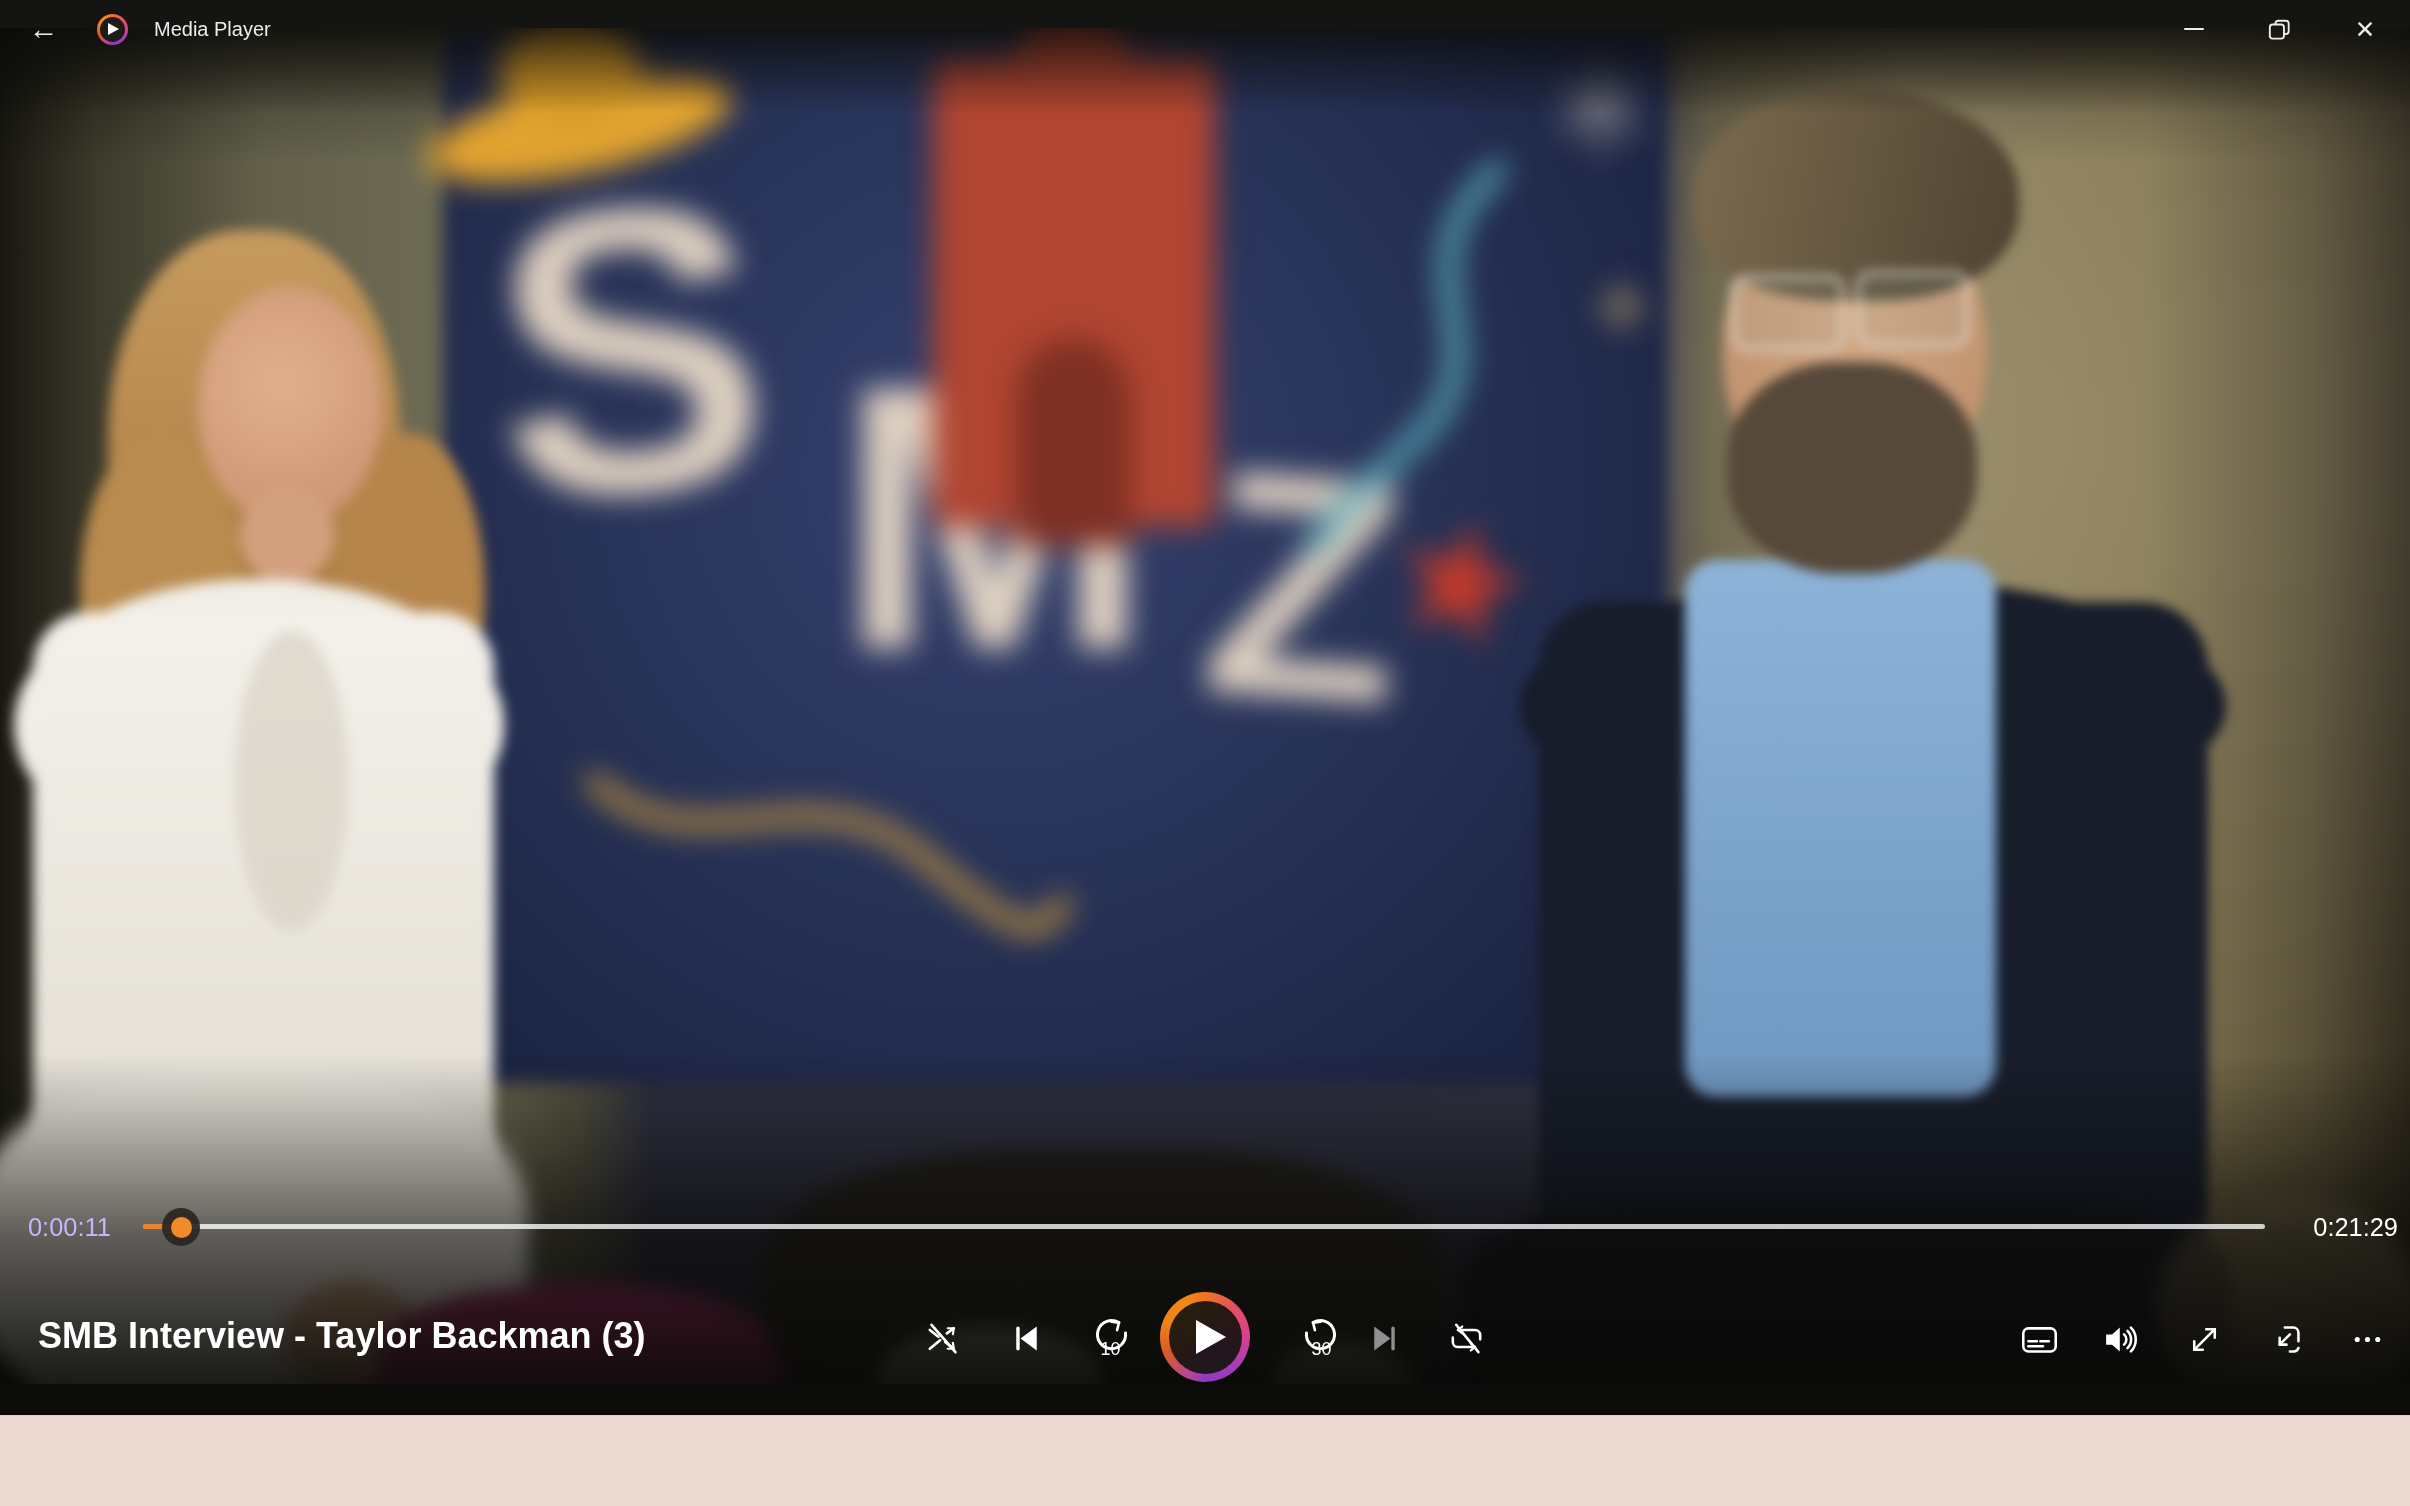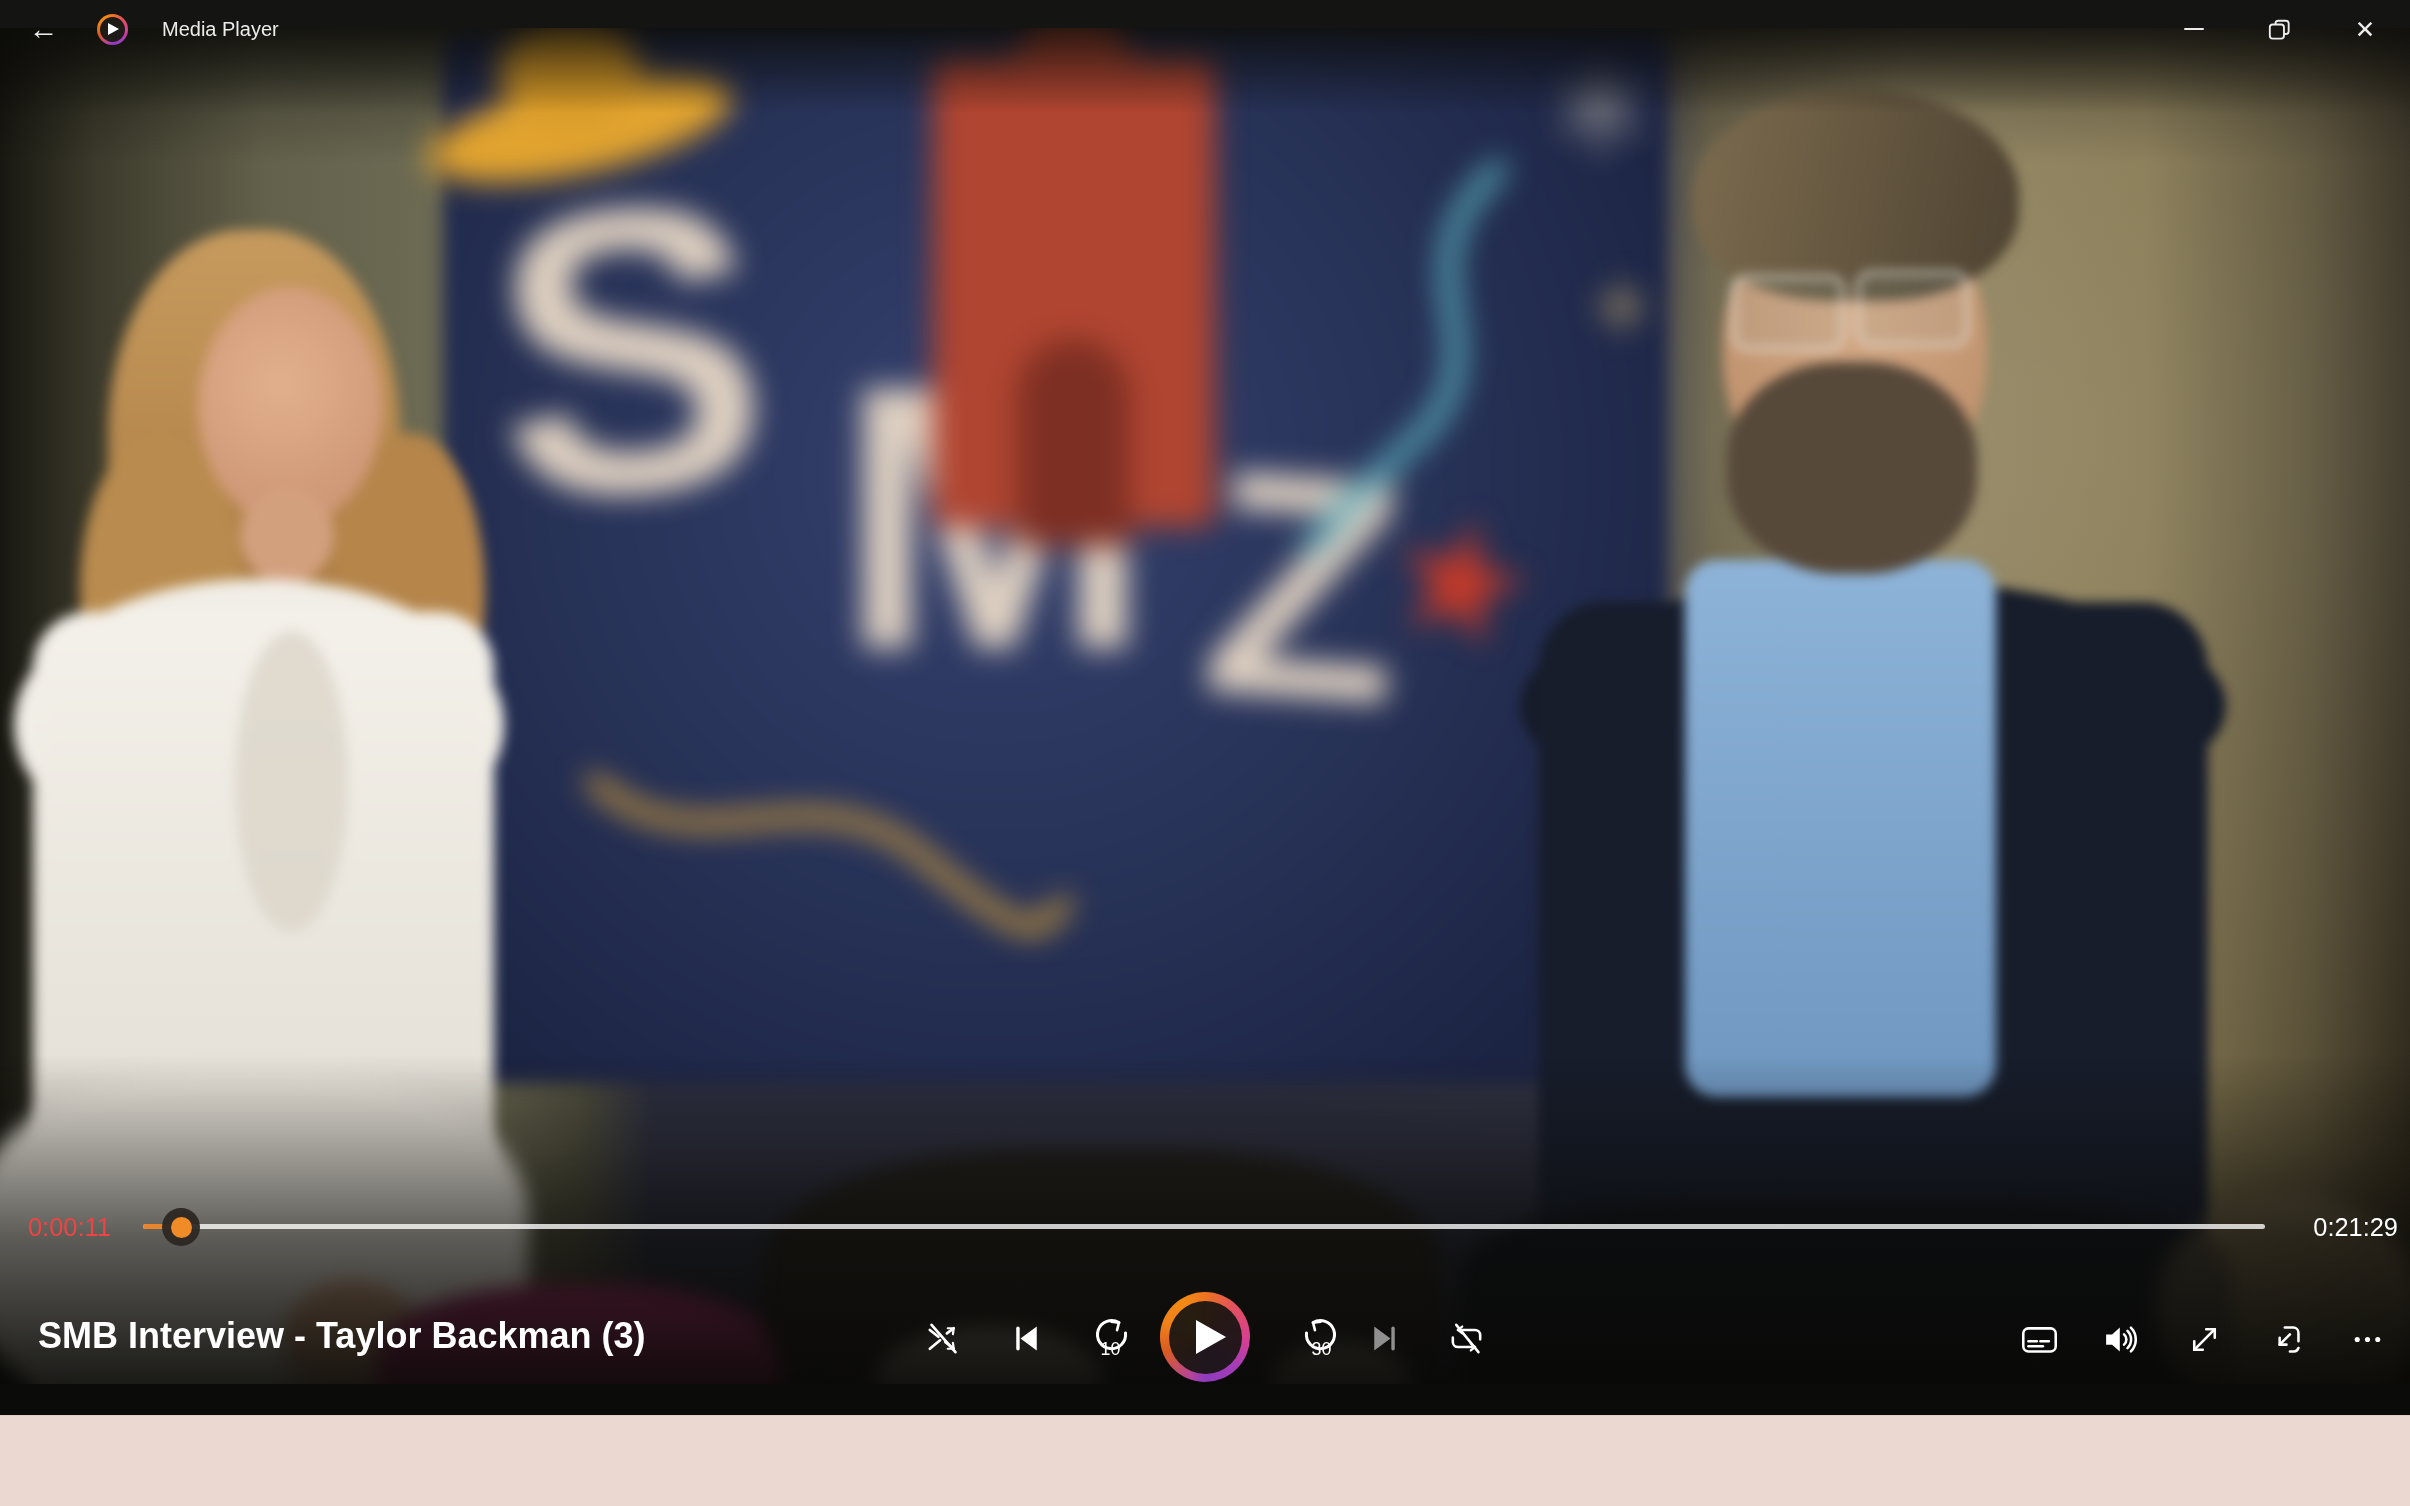--- a/index.html
+++ b/index.html
@@ -67,31 +67,31 @@
   .f-legs{left:1460px;top:1172px;width:772px;height:245px;background:#13151b;border-radius:30%;}
   .f-floor{left:2156px;top:1168px;width:264px;height:226px;background:#6e6147;opacity:.6;}
   
   #top-grad{position:absolute;left:0;top:28px;width:2411px;height:85px;background:linear-gradient(180deg,rgba(12,12,9,.8),rgba(12,12,9,0));}
   #bottom-grad{position:absolute;left:0;top:1055px;width:2411px;height:330px;background:linear-gradient(180deg,rgba(8,8,6,0),rgba(8,8,6,.62) 55%,rgba(8,8,6,.92));}
   #bottom-strip{position:absolute;left:0;top:1384px;width:2411px;height:31px;background:#0b0b0a;}
   
   #titlebar{position:absolute;left:0;top:0;width:2411px;height:59px;}
   #back-btn{position:absolute;left:17px;top:7.5px;width:53px;height:43px;color:#ececec;font-size:30px;display:flex;align-items:center;justify-content:center;cursor:pointer;}
   #tb-app-icon{position:absolute;left:97px;top:14px;width:31px;height:31px;}
-  #tb-title{position:absolute;left:162px;top:18px;font-size:20px;color:#ececec;}
+  #tb-title{position:absolute;left:154px;top:18px;font-size:20px;color:#ececec;}
   .ring{border-radius:50%;background:conic-gradient(from 0deg,#ee7420 0deg,#e25060 45deg,#d8418f 90deg,#a53cb8 135deg,#8e3bbd 180deg,#b4449b 200deg,#d95b22 250deg,#f0821a 290deg,#f28a16 330deg,#ee7420 360deg);position:relative;}
   .ring-hole{position:absolute;border-radius:50%;background:#1d1a17;}
   .tri{position:absolute;width:0;height:0;}
   .winbtn{position:absolute;top:6.6px;width:60px;height:45px;display:flex;align-items:center;justify-content:center;color:#ececec;cursor:pointer;}
   #min-btn{left:2164px;} #max-btn{left:2249px;} #close-btn{left:2335px;font-size:24.5px;}
   #min-glyph{width:20px;height:2.8px;background:#ececec;border-radius:1.9px;}
   
   .ctl{position:absolute;display:flex;align-items:center;justify-content:center;cursor:pointer;}
   .ctl svg{display:block;}
-  #seek-elapsed{position:absolute;left:28px;top:1213px;width:113px;font-size:25.4px;color:#ef4444;}
+  #seek-elapsed{position:absolute;left:28px;top:1213px;width:113px;font-size:25.4px;color:#c4b5fd;}
   #seek-duration{position:absolute;right:13px;top:1213px;width:122px;font-size:25.4px;color:#fff;text-align:right;}
   #seek-track{position:absolute;left:143px;top:1224px;width:2122px;height:4.7px;background:rgba(255,255,255,.78);border-radius:2.8px;cursor:pointer;}
   #seek-fill{position:absolute;left:143px;top:1224px;width:38px;height:4.7px;background:#e8842c;border-radius:2.8px;}
   #seek-thumb{position:absolute;left:162px;top:1208px;width:38px;height:38px;border-radius:50%;background:rgba(44,39,35,.95);cursor:pointer;}
   #seek-thumb::after{content:"";position:absolute;left:8.5px;top:8.5px;width:21px;height:21px;border-radius:50%;background:#f08b28;}
   #video-title{position:absolute;left:38px;top:1315px;font-size:36px;font-weight:bold;color:#fff;text-align:right;}
   #play-btn{position:absolute;left:1160px;top:1292px;width:90px;height:90px;cursor:pointer;}
   #play-btn .ring-hole{inset:8.5px;background:rgba(22,19,16,.92);}
   #play-btn .tri{left:36px;top:28px;border-left:30px solid #fff;border-top:17px solid transparent;border-bottom:17px solid transparent;}
   

